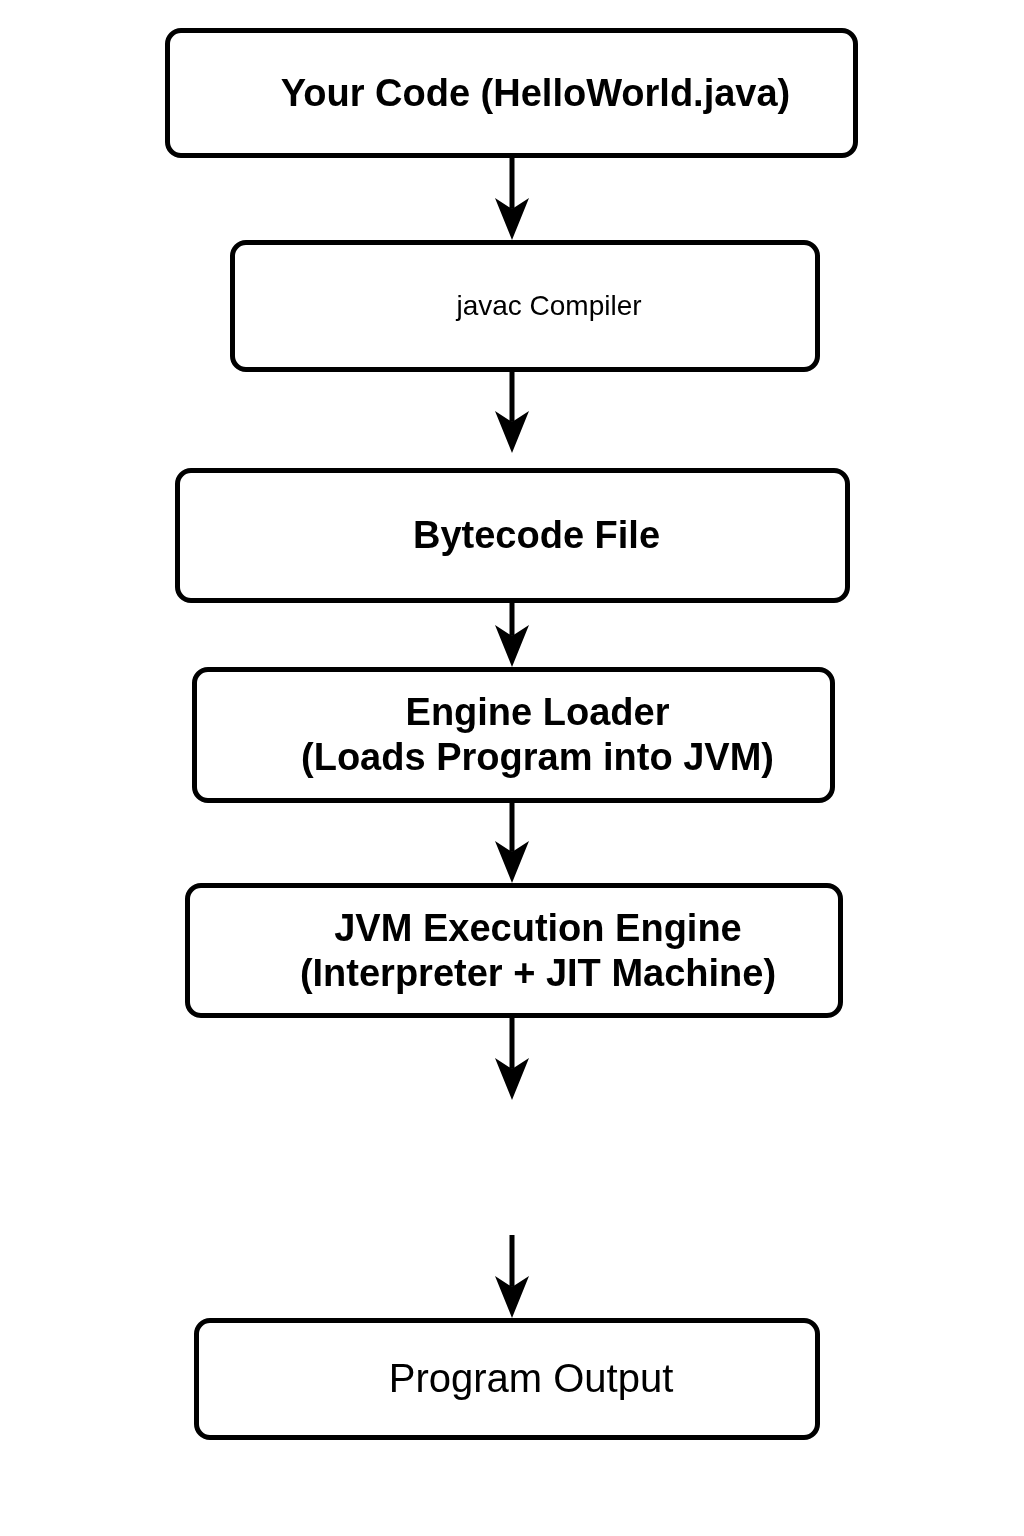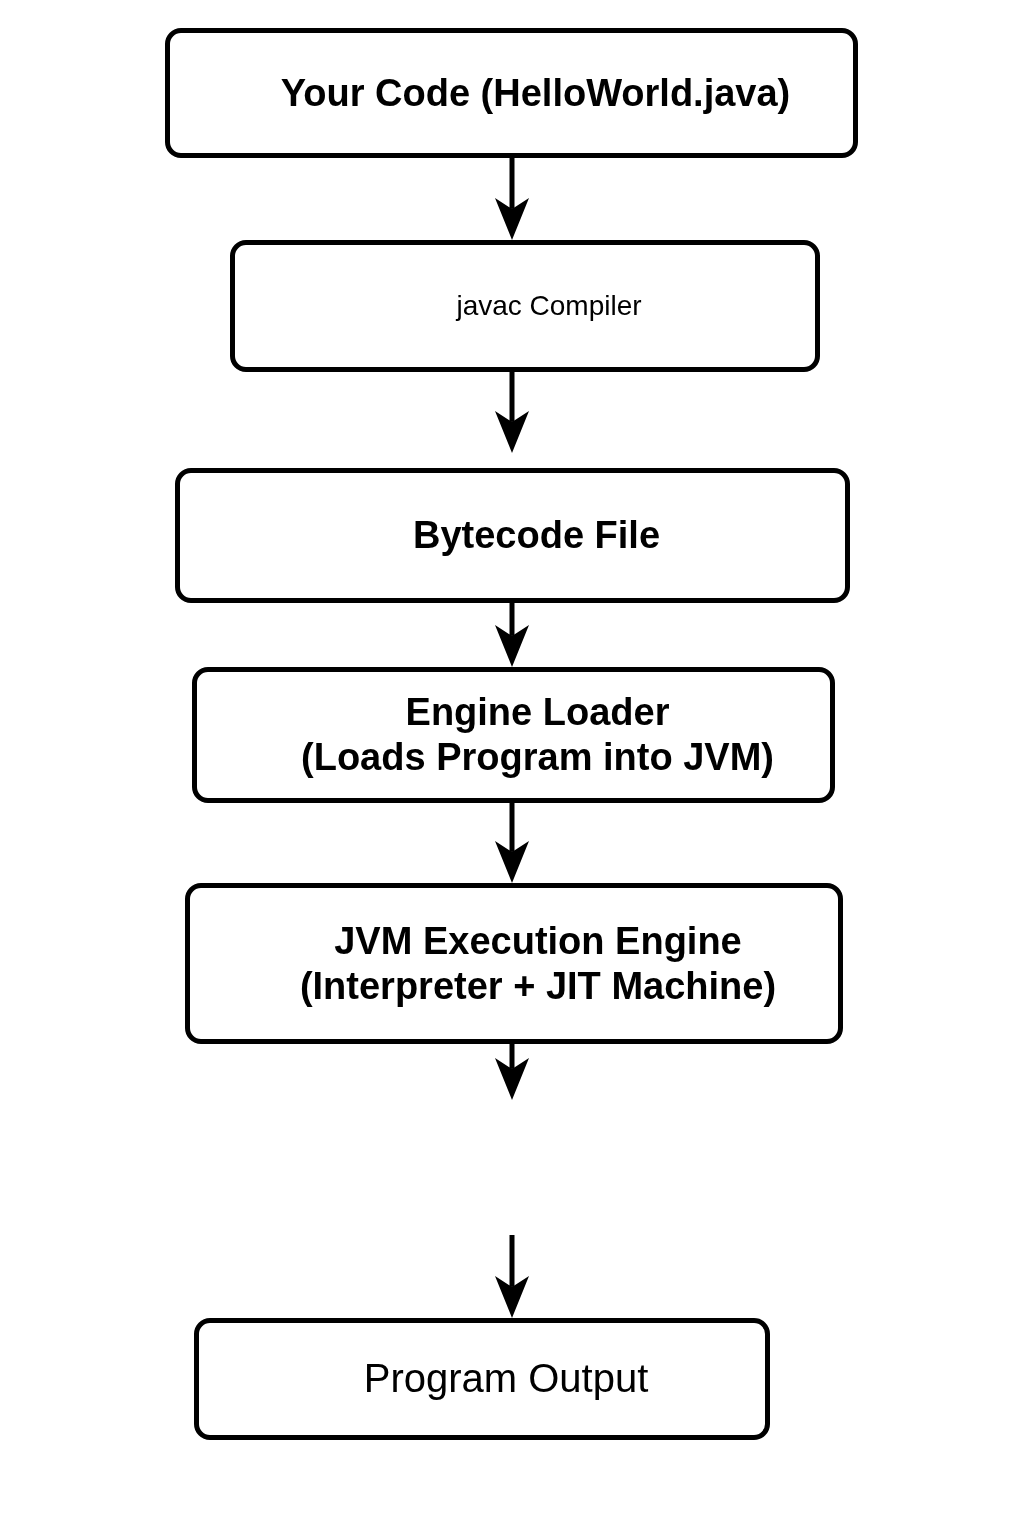--- a/index.html
+++ b/index.html
@@ -73,15 +73,15 @@
       <path d="M 17 82 L 0 40 L 17 50.92 L 34 40 Z" fill="#000000"></path>
     </svg>
     <svg class="edge-arrow" width="34" height="83" viewBox="0 0 34 83" style="left: 495px; top: 1235px;">
       <rect x="14.5" y="0" width="5" height="51.92" fill="#000000"></rect>
       <path d="M 17 83 L 0 41 L 17 51.92 L 34 41 Z" fill="#000000"></path>
     </svg>
     <div class="node-box weight-bold" style="left: 165px; top: 28px; width: 693px; height: 130px; font-size: 38px; border-color: rgb(0, 0, 0); background: rgb(255, 255, 255); color: rgb(0, 0, 0);"><span class="node-line">Your Code (HelloWorld.java)</span></div>
     <div class="node-box weight-normal" style="left: 218px; top: 240px; width: 590px; height: 132px; font-size: 28px; border-color: rgb(0, 0, 0); background: rgb(255, 255, 255); color: rgb(0, 0, 0); margin-left: 12px;"><span class="node-line">javac Compiler</span></div>
     <div class="node-box weight-bold" style="left: 175px; top: 453px; width: 675px; height: 135px; font-size: 38px; border-color: rgb(0, 0, 0); background: rgb(255, 255, 255); color: rgb(0, 0, 0); margin-top: 15px;"><span class="node-line">Bytecode File</span></div>
     <div class="node-box weight-bold" style="left: 192px; top: 667px; width: 643px; height: 136px; font-size: 38px; border-color: rgb(0, 0, 0); background: rgb(255, 255, 255); color: rgb(0, 0, 0);"><span class="node-line">Engine Loader</span><span class="node-line">(Loads Program into JVM)</span></div>
-    <div class="node-box weight-bold" style="left: 185px; top: 883px; width: 658px; height: 161px; font-size: 38px; border-color: rgb(0, 0, 0); background: rgb(255, 255, 255); color: rgb(0, 0, 0);"><span class="node-line">JVM Execution Engine</span><span class="node-line">(Interpreter + JIT Machine)</span></div>
-    <div class="node-box weight-normal" style="left: 194px; top: 1318px; width: 576px; height: 122px; font-size: 40px; border-color: rgb(0, 0, 0); background: rgb(255, 255, 255); color: rgb(0, 0, 0);"><span class="node-line">Program Output</span></div>
+    <div class="node-box weight-bold" style="left: 185px; top: 883px; width: 658px; height: 135px; font-size: 38px; border-color: rgb(0, 0, 0); background: rgb(255, 255, 255); color: rgb(0, 0, 0);"><span class="node-line">JVM Execution Engine</span><span class="node-line">(Interpreter + JIT Machine)</span></div>
+    <div class="node-box weight-normal" style="left: 194px; top: 1318px; width: 626px; height: 122px; font-size: 40px; border-color: rgb(0, 0, 0); background: rgb(255, 255, 255); color: rgb(0, 0, 0);"><span class="node-line">Program Output</span></div>
   </div>
 
 </body></html>

